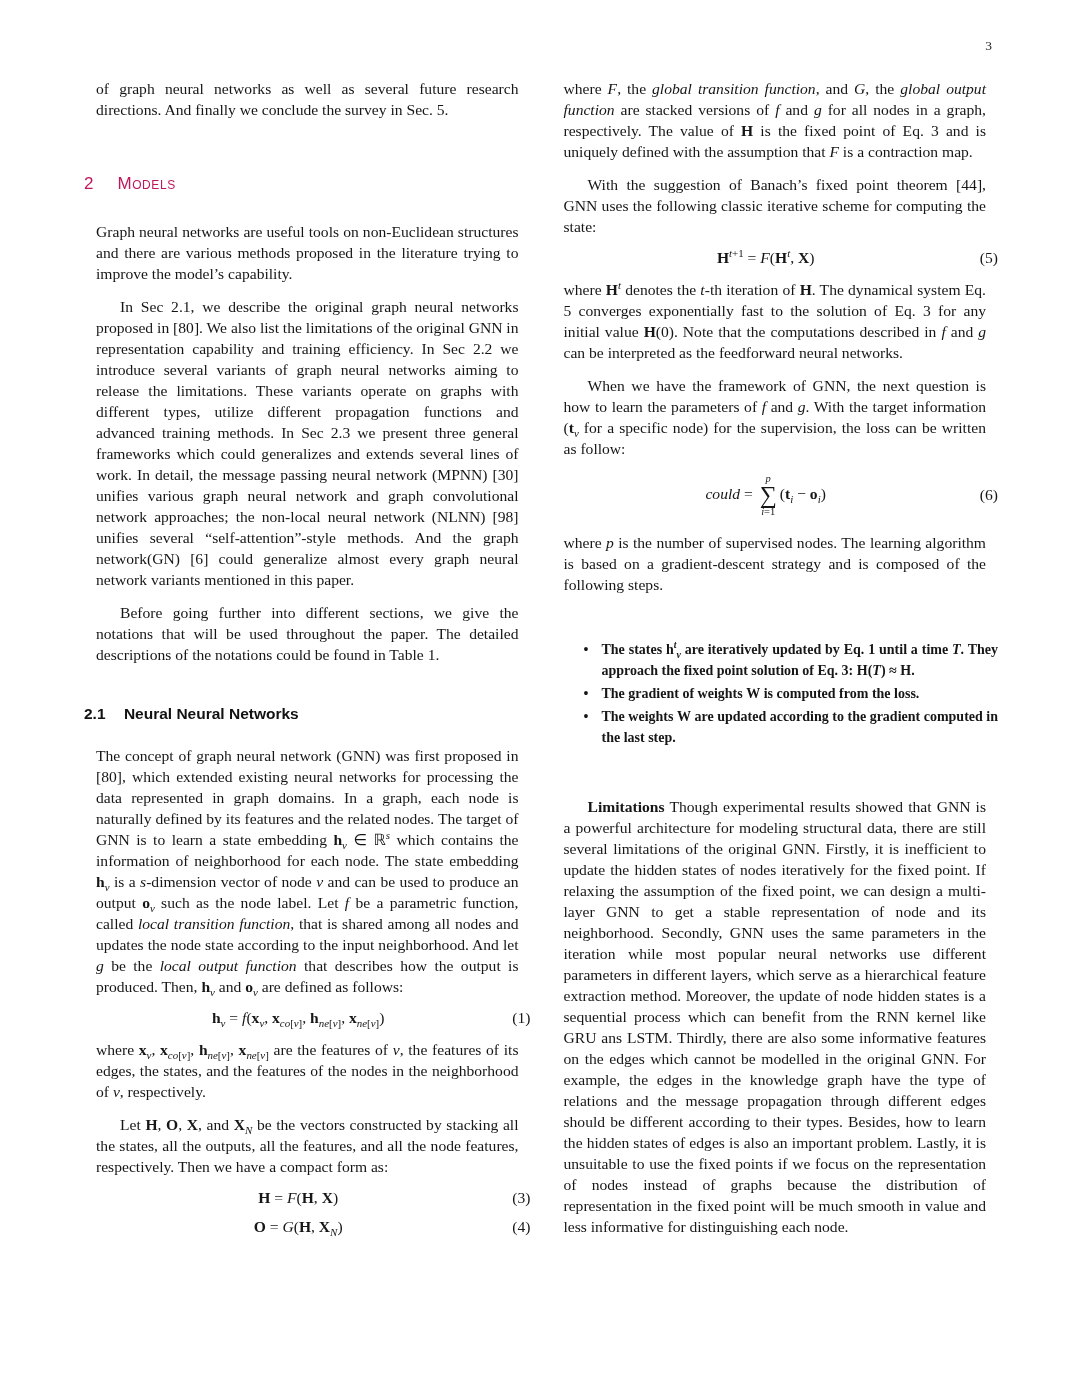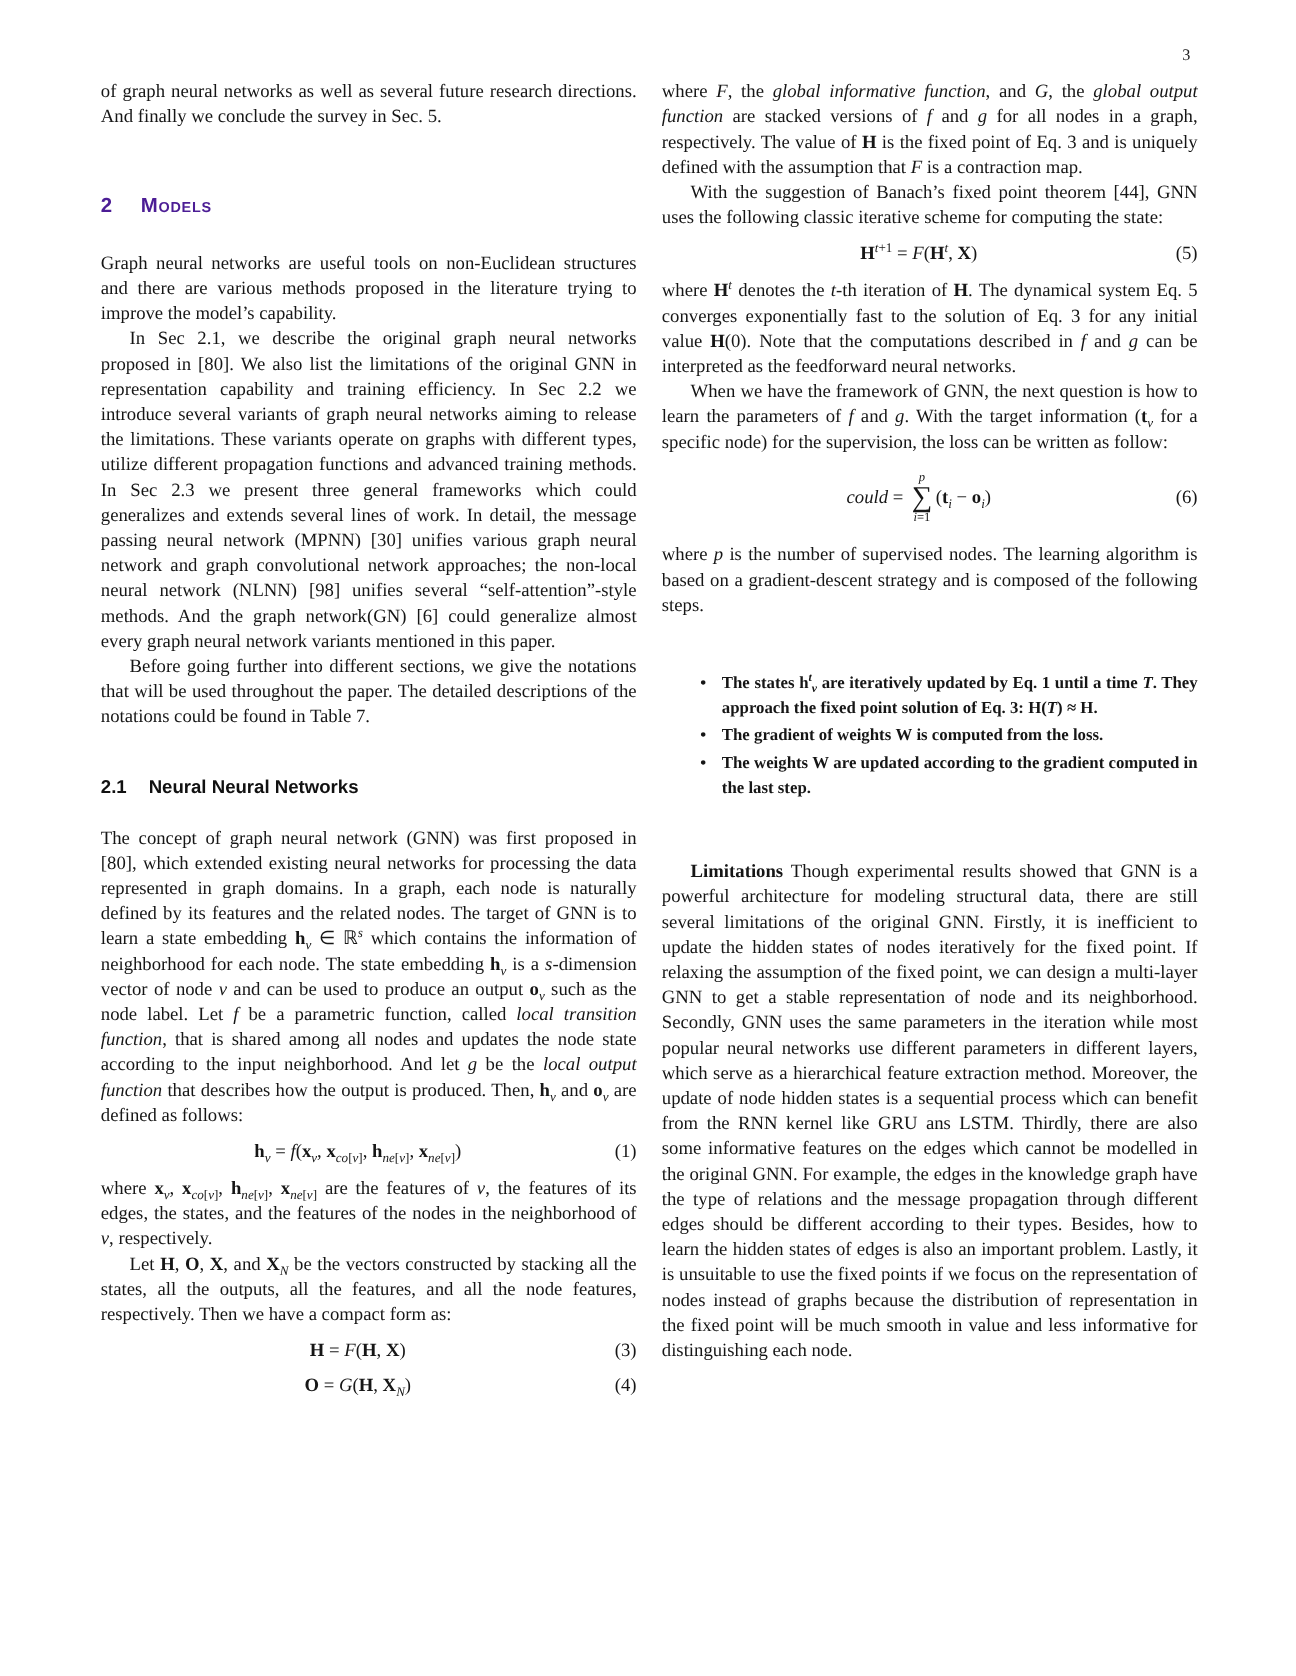--- a/index.html
+++ b/index.html
@@ -8,30 +8,30 @@
     width: 1080px; height: 1397px;
     background: #ffffff;
     font-family: "Liberation Serif", serif;
     color: #161616;
   }
   .sheet { position: relative; width: 1080px; height: 1397px; overflow: hidden; background: #ffffff; }
   .pagenum { position: absolute; top: 38px; right: 88px; font-size: 13.5px; color: #222; }
   .columns { position: absolute; top: 66px; left: 84px; width: 914px; display: flex; gap: 21px; }
   .col { width: 446.5px; }
 
-  .para { margin: 0; font-size: 15.6px; line-height: 21px; text-align: justify; }
+  .para { margin: 12px; font-size: 15.6px; line-height: 21px; text-align: justify; }
   .para.indent { text-indent: 24px; }
 
   .sec {
     margin: 54px 0 27px 0;
     font-family: "Liberation Sans", sans-serif;
-    font-size: 17px; font-weight: bold;
+    font-size: 17px; font-weight: normal;
     font-variant: small-caps;
     letter-spacing: 0.6px;
-    color: #4c1d95;
+    color: #be185d;
   }
   .sec .sec-num { margin-right: 18px; font-variant: normal; }
 
   .subsec {
     margin: 40px 0 22px 0;
     font-family: "Liberation Sans", sans-serif;
     font-size: 15.5px; font-weight: bold;
     color: #111;
   }
   .subsec .subsec-num { margin-right: 14px; }
@@ -64,21 +64,21 @@
     <section class="col">
       <p class="para">of graph neural networks as well as several future research directions. And finally we conclude the survey in Sec. 5.</p>
 
       <h1 class="sec">
         <span class="sec-num">2</span>
         <span class="sec-title">Models</span>
       </h1>
 
       <p class="para">Graph neural networks are useful tools on non-Euclidean structures and there are various methods proposed in the literature trying to improve the model’s capability.</p>
       <p class="para indent">In Sec 2.1, we describe the original graph neural networks proposed in [80]. We also list the limitations of the original GNN in representation capability and training efficiency. In Sec 2.2 we introduce several variants of graph neural networks aiming to release the limitations. These variants operate on graphs with different types, utilize different propagation functions and advanced training methods. In Sec 2.3 we present three general frameworks which could generalizes and extends several lines of work. In detail, the message passing neural network (MPNN) [30] unifies various graph neural network and graph convolutional network approaches; the non-local neural network (NLNN) [98] unifies several “self-attention”-style methods. And the graph network(GN) [6] could generalize almost every graph neural network variants mentioned in this paper.</p>
-      <p class="para indent">Before going further into different sections, we give the notations that will be used throughout the paper. The detailed descriptions of the notations could be found in Table 7.</p>
+      <p class="para indent">Before going further into different sections, we give the notations that will be used throughout the paper. The detailed descriptions of the notations could be found in Table 1.</p>
 
       <h2 class="subsec">
         <span class="subsec-num">2.1</span>
         <span class="subsec-title">Neural Neural Networks</span>
       </h2>
 
       <p class="para">The concept of graph neural network (GNN) was first proposed in [80], which extended existing neural networks for processing the data represented in graph domains. In a graph, each node is naturally defined by its features and the related nodes. The target of GNN is to learn a state embedding <b>h</b><sub><i>v</i></sub> ∈ ℝ<sup><i>s</i></sup> which contains the information of neighborhood for each node. The state embedding <b>h</b><sub><i>v</i></sub> is a <i>s</i>-dimension vector of node <i>v</i> and can be used to produce an output <b>o</b><sub><i>v</i></sub> such as the node label. Let <i>f</i> be a parametric function, called <i>local transition function</i>, that is shared among all nodes and updates the node state according to the input neighborhood. And let <i>g</i> be the <i>local output function</i> that describes how the output is produced. Then, <b>h</b><sub><i>v</i></sub> and <b>o</b><sub><i>v</i></sub> are defined as follows:</p>
 
       <div class="eq">
         <span class="eq-body"><b>h</b><sub><i>v</i></sub> = <i>f</i>(<b>x</b><sub><i>v</i></sub>, <b>x</b><sub><i>co</i>[<i>v</i>]</sub>, <b>h</b><sub><i>ne</i>[<i>v</i>]</sub>, <b>x</b><sub><i>ne</i>[<i>v</i>]</sub>)</span>
@@ -92,21 +92,21 @@
         <span class="eq-body"><b>H</b> = <i>F</i>(<b>H</b>, <b>X</b>)</span>
         <span class="eq-num">(3)</span>
       </div>
       <div class="eq">
         <span class="eq-body"><b>O</b> = <i>G</i>(<b>H</b>, <b>X</b><sub><i>N</i></sub>)</span>
         <span class="eq-num">(4)</span>
       </div>
     </section>
 
     <section class="col">
-      <p class="para">where <i>F</i>, the <i>global informative function</i>, and <i>G</i>, the <i>global output function</i> are stacked versions of <i>f</i> and <i>g</i> for all nodes in a graph, respectively. The value of <b>H</b> is the fixed point of Eq. 3 and is uniquely defined with the assumption that <i>F</i> is a contraction map.</p>
+      <p class="para">where <i>F</i>, the <i>global transition function</i>, and <i>G</i>, the <i>global output function</i> are stacked versions of <i>f</i> and <i>g</i> for all nodes in a graph, respectively. The value of <b>H</b> is the fixed point of Eq. 3 and is uniquely defined with the assumption that <i>F</i> is a contraction map.</p>
       <p class="para indent">With the suggestion of Banach’s fixed point theorem [44], GNN uses the following classic iterative scheme for computing the state:</p>
 
       <div class="eq">
         <span class="eq-body"><b>H</b><sup><i>t</i>+1</sup> = <i>F</i>(<b>H</b><sup><i>t</i></sup>, <b>X</b>)</span>
         <span class="eq-num">(5)</span>
       </div>
 
       <p class="para">where <b>H</b><sup><i>t</i></sup> denotes the <i>t</i>-th iteration of <b>H</b>. The dynamical system Eq. 5 converges exponentially fast to the solution of Eq. 3 for any initial value <b>H</b>(0). Note that the computations described in <i>f</i> and <i>g</i> can be interpreted as the feedforward neural networks.</p>
       <p class="para indent">When we have the framework of GNN, the next question is how to learn the parameters of <i>f</i> and <i>g</i>. With the target information (<b>t</b><sub><i>v</i></sub> for a specific node) for the supervision, the loss can be written as follow:</p>
 

